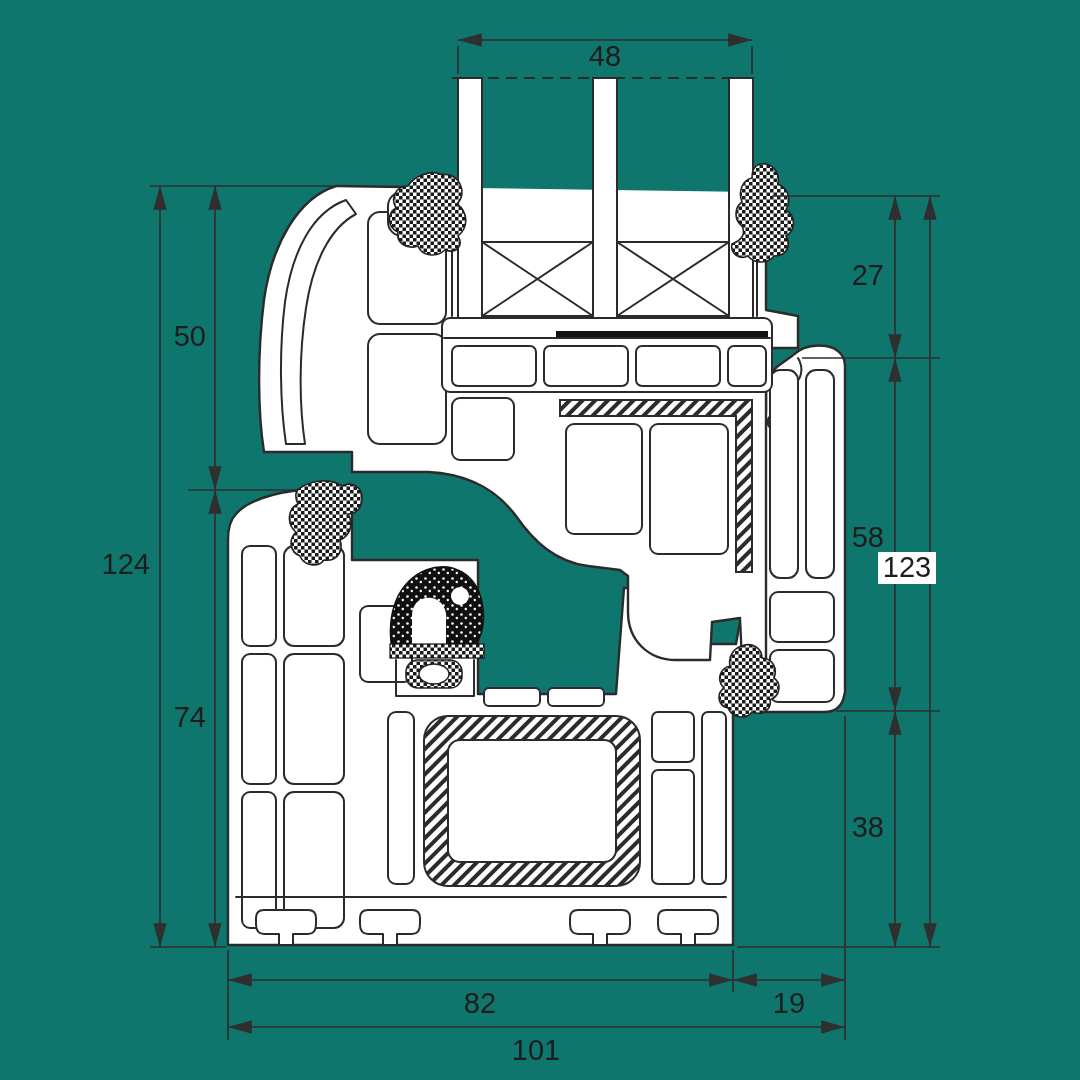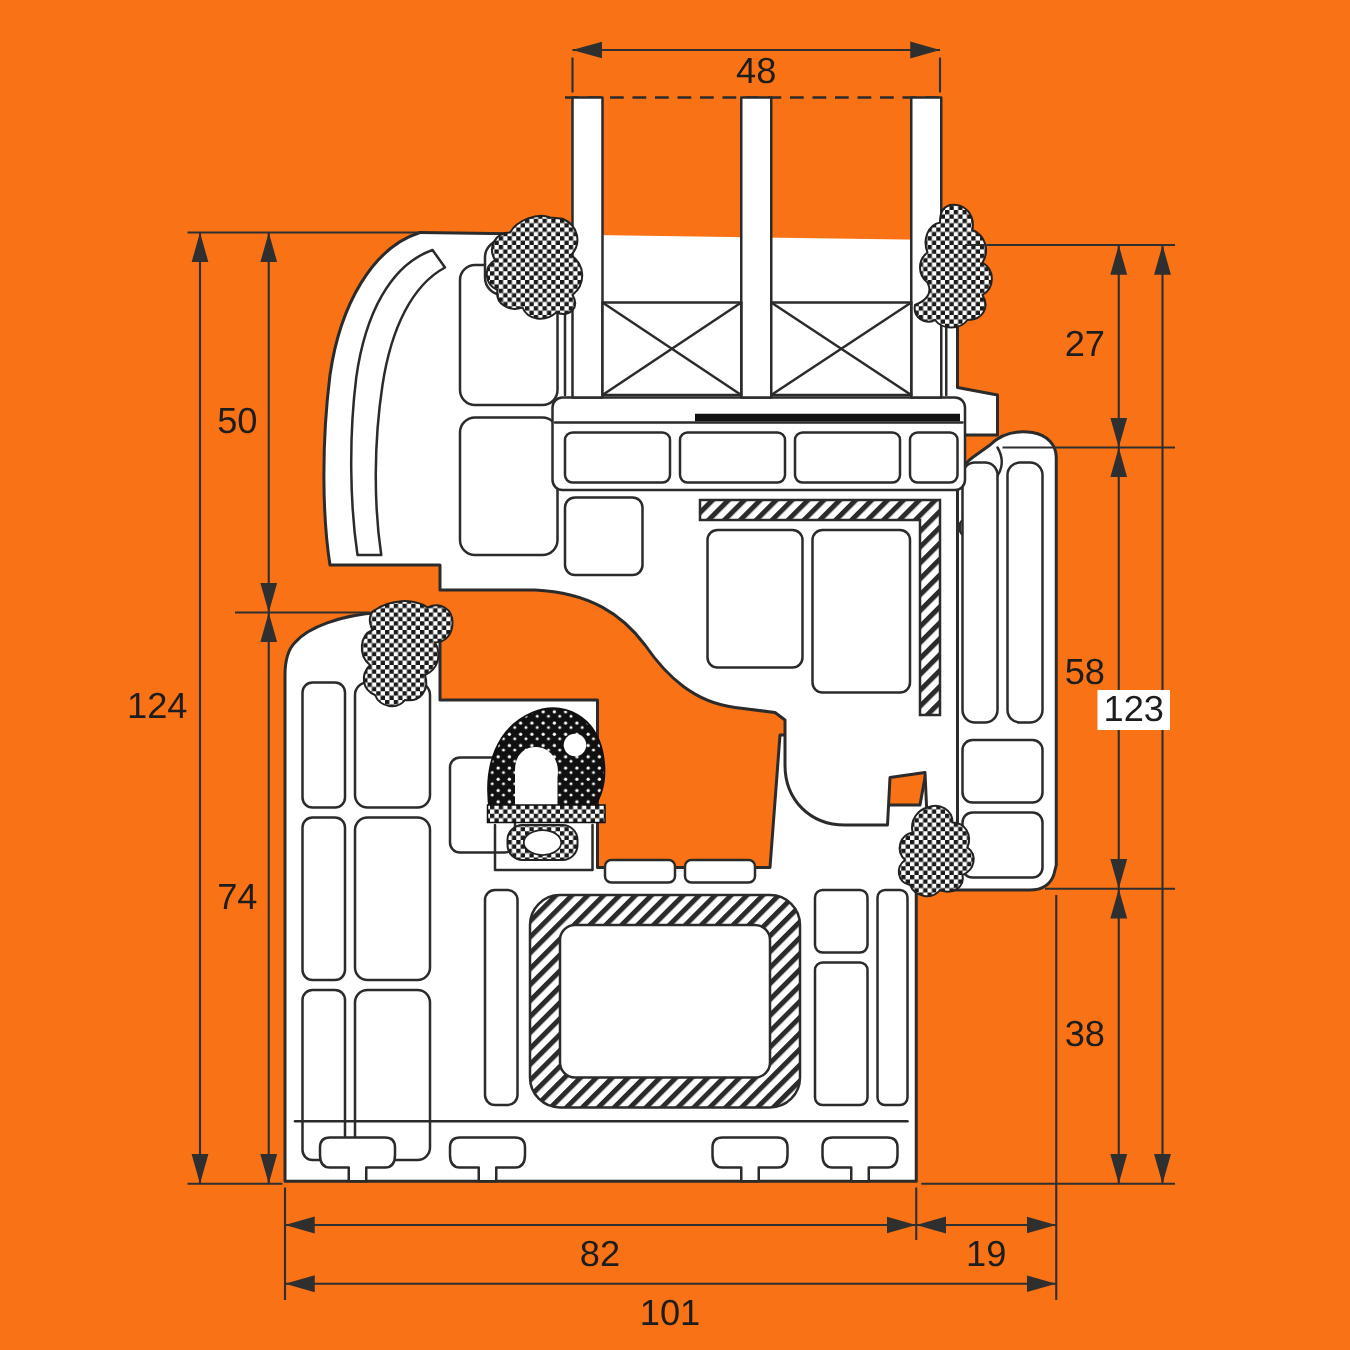--- a/index.html
+++ b/index.html
@@ -1,16 +1,16 @@
 <!DOCTYPE html>
 <html><head>
 <meta charset="utf-8">
 <style>
   html,body{margin:0;padding:0;background:#fff;}
-  .stage{width:1080px;height:1080px;background:#f97316;position:relative;overflow:hidden;
+  .stage{width:1080px;height:1080px;background:#0f766e;position:relative;overflow:hidden;
          font-family:"Liberation Sans", sans-serif;}
   svg{display:block;}
   .dimtxt{font-family:"Liberation Sans", sans-serif;font-size:29px;fill:#1d1d1d;}
   .profile{stroke:#2b2b2b;stroke-width:2.4;fill:none;stroke-linejoin:round;stroke-linecap:round;}
   .pfill{fill:#ffffff;stroke:none;}
   .detail{stroke:#2b2b2b;stroke-width:2;fill:#ffffff;stroke-linejoin:round;}
   .detailn{stroke:#2b2b2b;stroke-width:2;fill:none;stroke-linejoin:round;stroke-linecap:round;}
   .dim{stroke:#2f2f2f;stroke-width:1.7;fill:none;}
   .gasket{stroke:#222;stroke-width:1.6;}
 </style>

